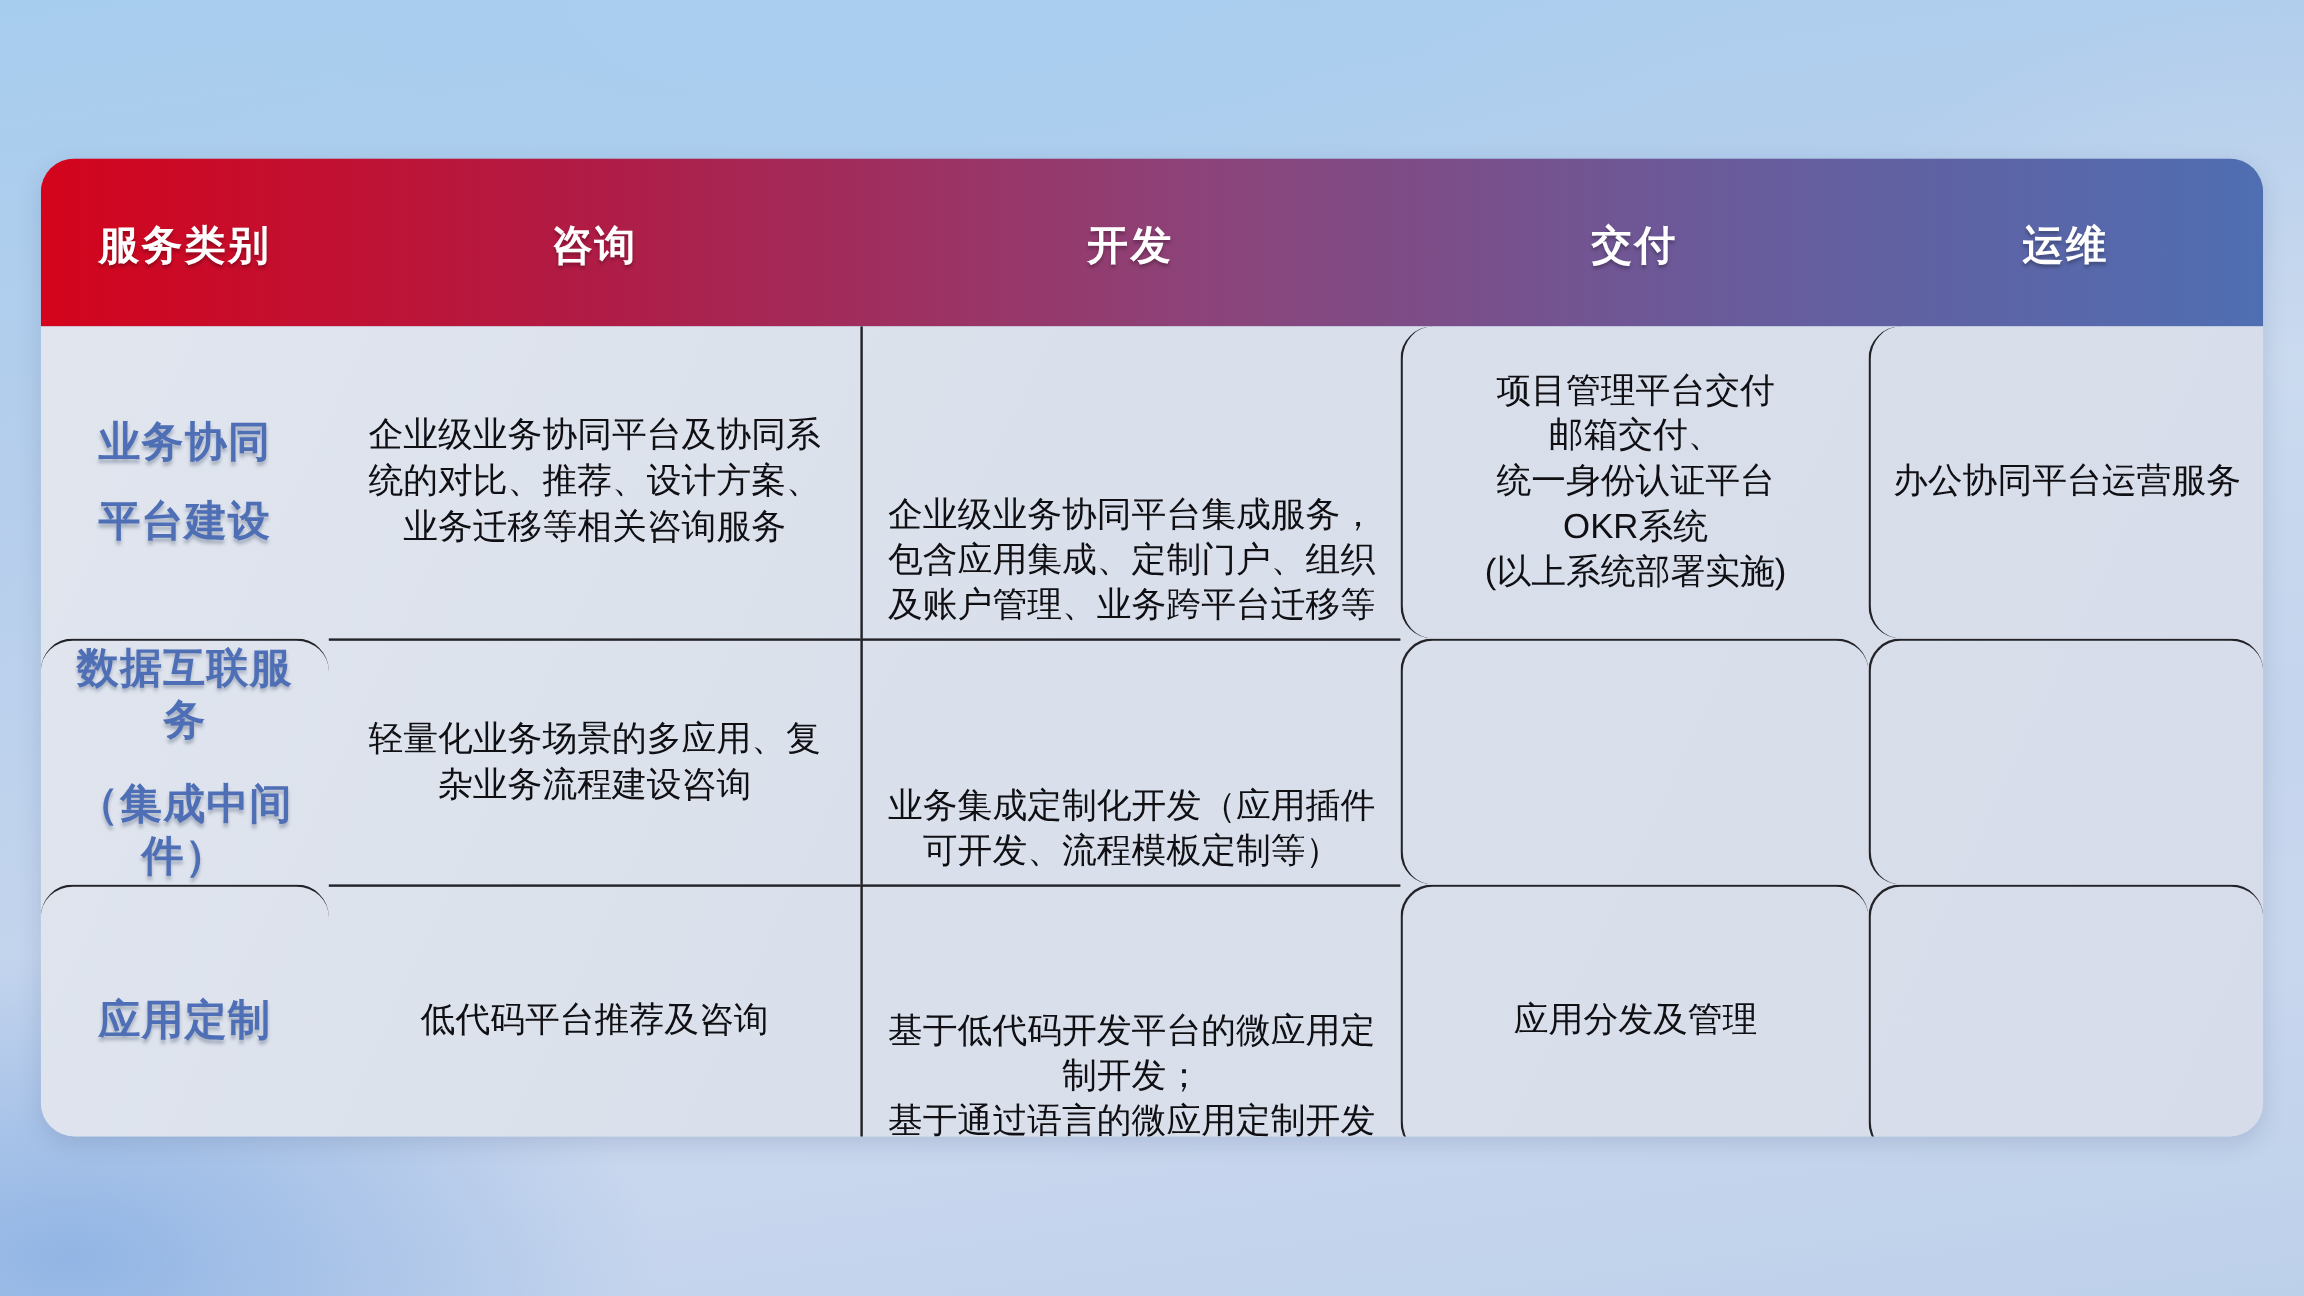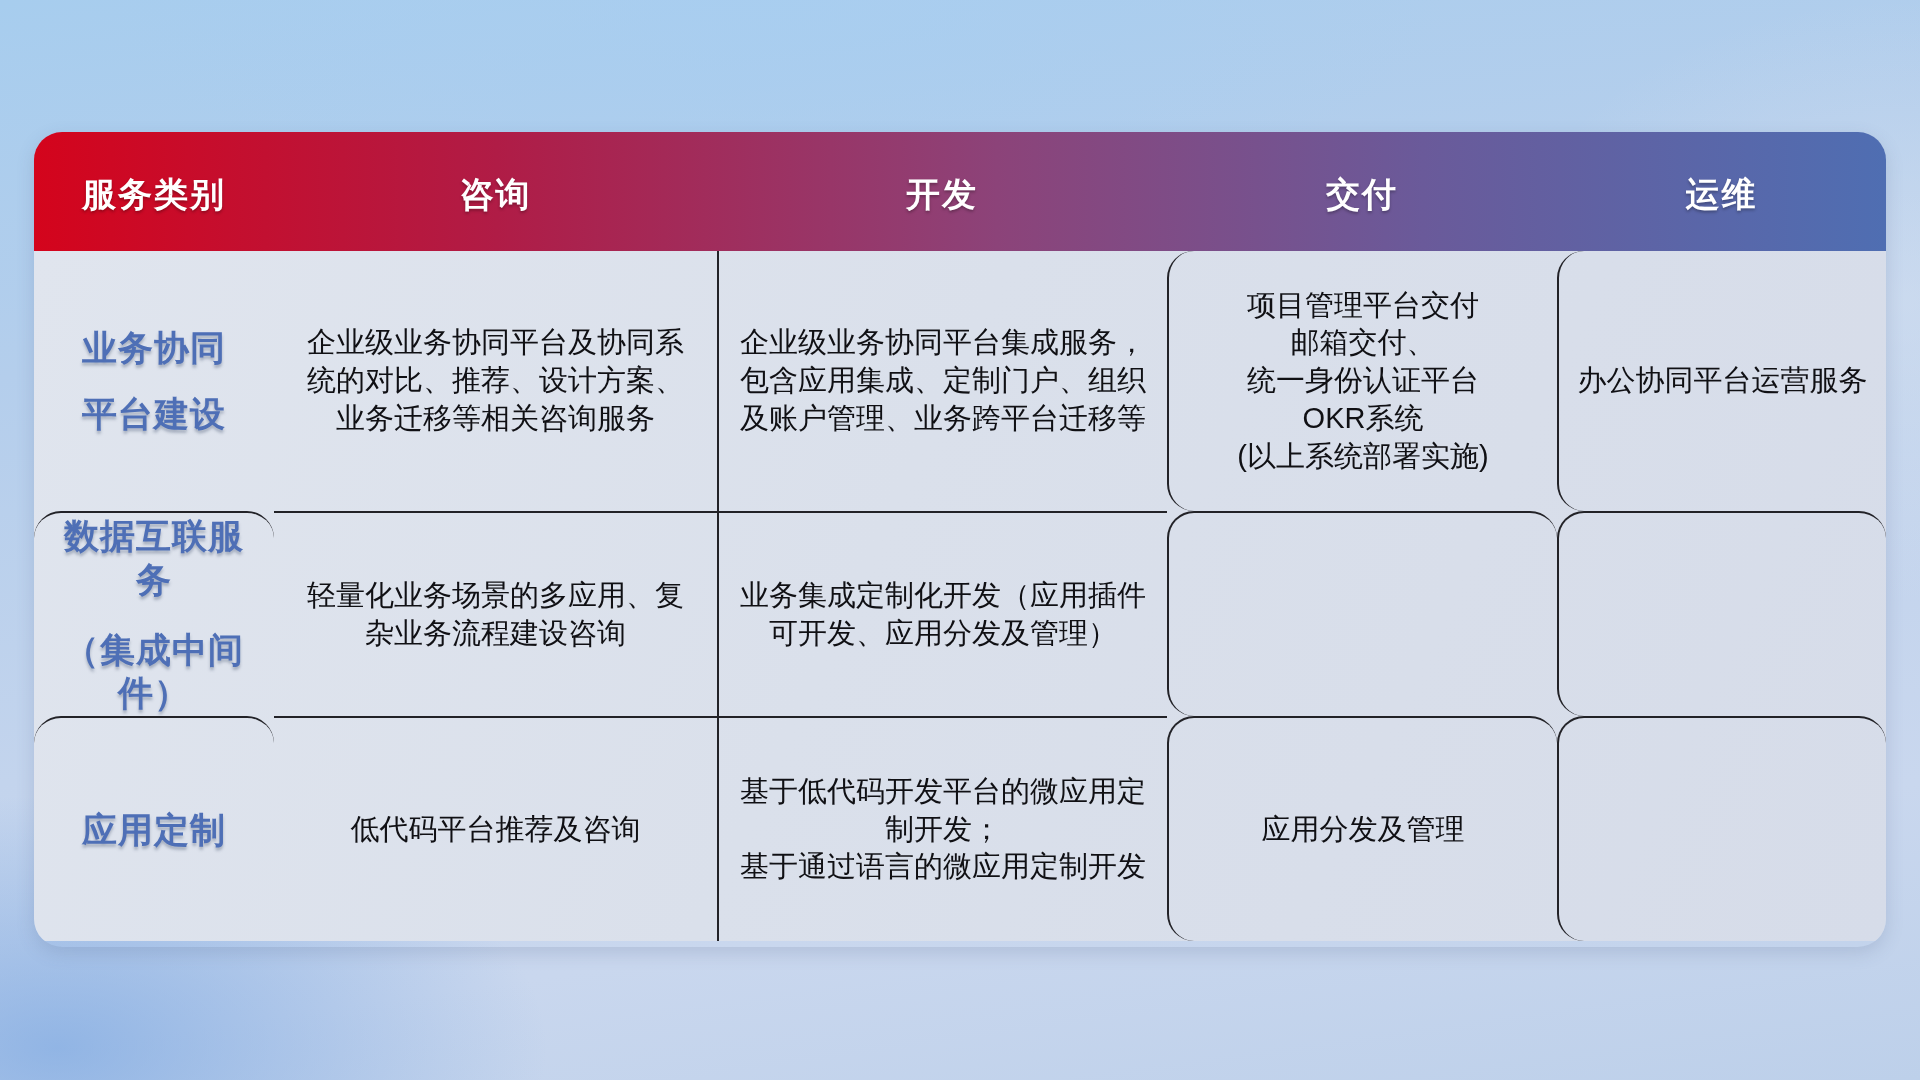--- a/index.html
+++ b/index.html
@@ -19,21 +19,21 @@
     left: 34px; top: 132px;
     width: 1852px; height: 815px;
     border-radius: 28px;
     overflow: hidden;
     box-shadow: 0 6px 18px rgba(70,90,130,0.18);
   }
 
   .thead {
     display: grid;
     grid-template-columns: 240px 443px 450px 390px 329px;
-    height: 119px;
+    height: 140px;
     background: linear-gradient(90deg, #d4041c 0%, #b01c46 25%, #8c4379 52%, #6a5a9a 75%, #4f6eb2 100%);
   }
   .th {
     display: flex; align-items: center; justify-content: center;
     color: #ffffff;
     font-size: 34px; font-weight: bold; letter-spacing: 2px;
     text-shadow: 0 2px 3px rgba(0,0,0,0.28);
     padding-top: 6px;
   }
 
@@ -49,21 +49,21 @@
     align-items: center; justify-content: center;
     text-align: center;
     color: #101014;
     font-size: 29px;
     line-height: 1.3;
   }
   .bd.c3, .bd.c4, .bd.c5 { border-left: 2px solid #222227; }
   .bd.r2, .bd.r3 { border-top: 2px solid #222227; }
 
   .cell-pad-consult { padding: 4px 28px; }
-  .cell-pad-dev { padding: 8px 13px; }
+  .cell-pad-dev { padding: 8px 13px; justify-content: flex-end; }
   .cell-pad-std { padding: 8px 16px; border-radius: 27px; }
 
   .cat {
     color: #4e6fb6;
     font-size: 35px; font-weight: bold;
     letter-spacing: 1px;
     text-shadow: 0 3px 3px rgba(96,108,132,0.45);
     line-height: 1.25;
   }
   .cat.gap-wide { gap: 22px; }
@@ -118,21 +118,21 @@
     </div>
 
     <div class="bd cat gap-narrow r2 cell-pad-std">
       <span class="line">数据互联服务</span>
       <span class="line">（集成中间件）</span>
     </div>
     <div class="bd r2 cell-pad-consult">
       <span>轻量化业务场景的多应用、复杂业务流程建设咨询</span>
     </div>
     <div class="bd c3 r2 cell-pad-dev">
-      <span>业务集成定制化开发（应用插件可开发、应用分发及管理）</span>
+      <span>业务集成定制化开发（应用插件可开发、流程模板定制等）</span>
     </div>
     <div class="bd c4 r2 cell-pad-std"></div>
     <div class="bd c5 r2 cell-pad-std"></div>
 
     <div class="bd cat r3 cell-pad-std">
       <span class="line">应用定制</span>
     </div>
     <div class="bd r3 cell-pad-consult">
       <span>低代码平台推荐及咨询</span>
     </div>

